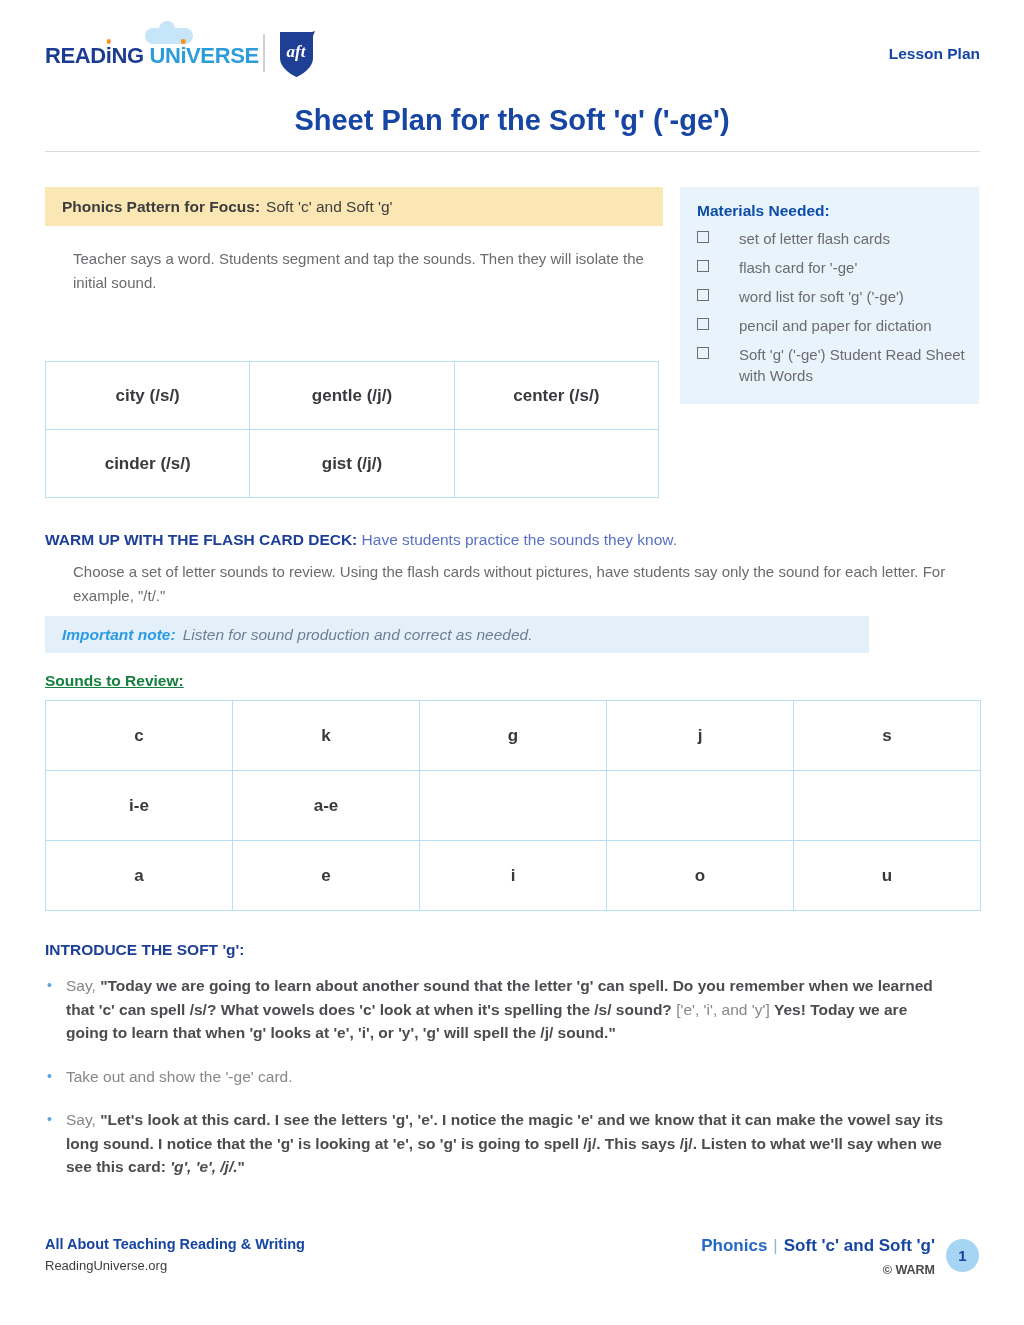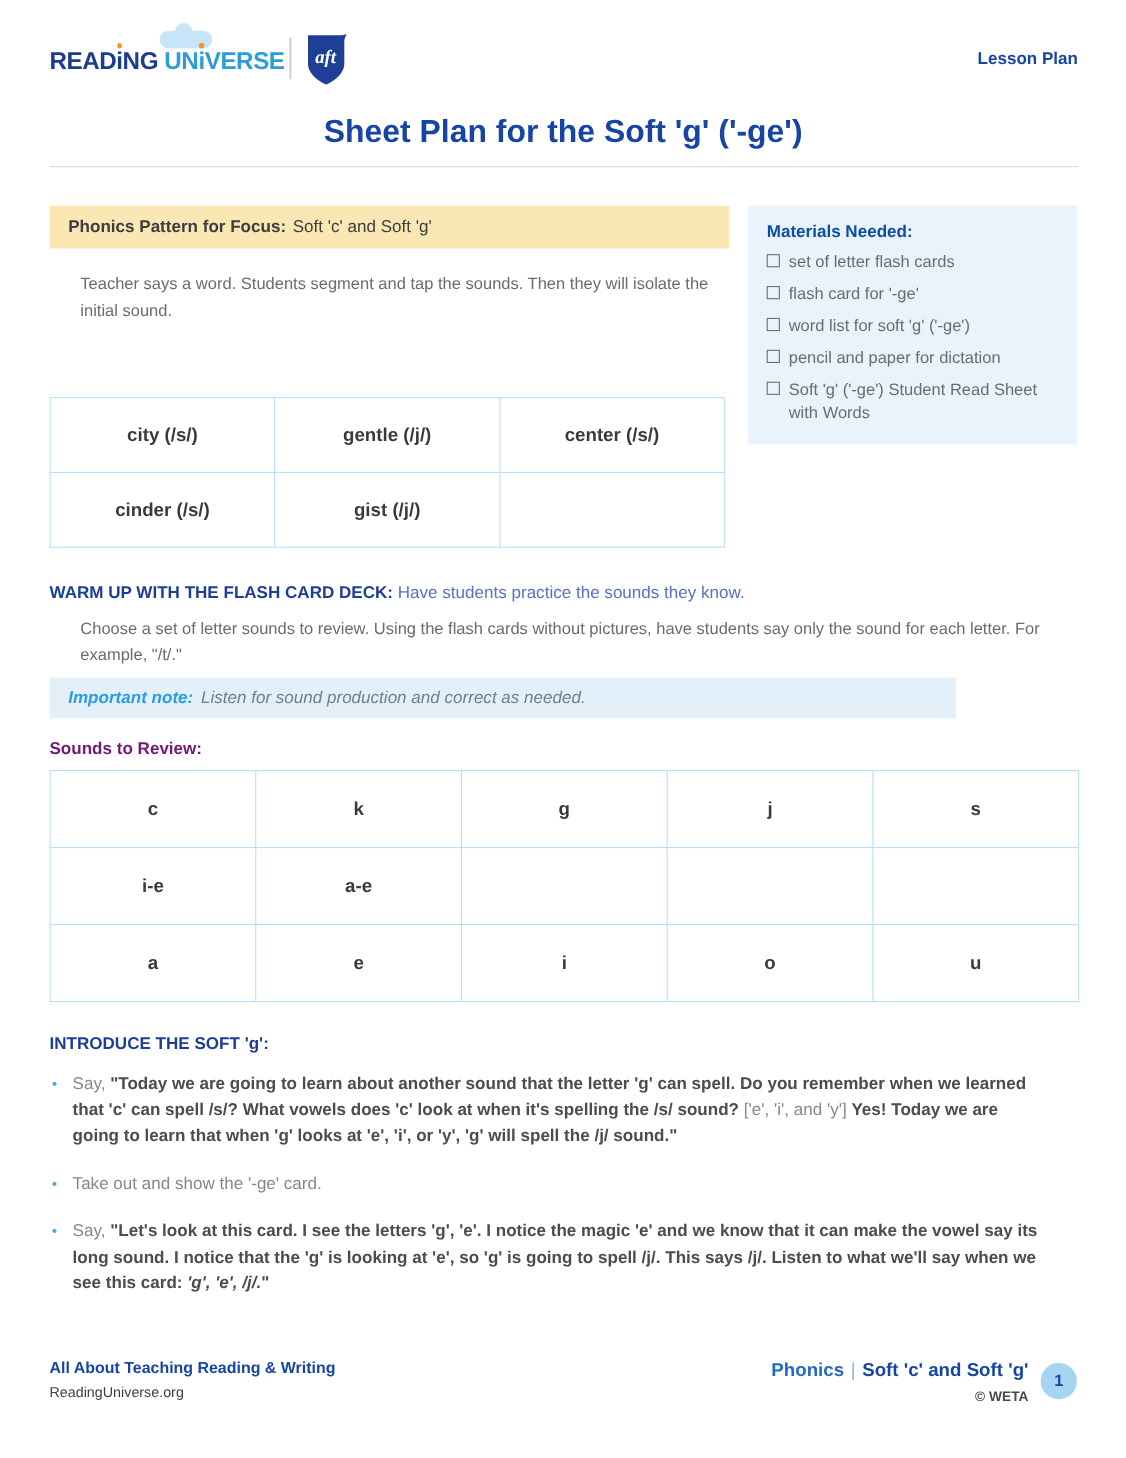--- a/index.html
+++ b/index.html
@@ -26,21 +26,21 @@
 
   
   .focus-bar { position:absolute; left:45px; top:187px; width:618px; height:39px; background:#FAE7B3; display:flex; align-items:center; padding-left:17px; font-size:15.5px; }
   .focus-label { font-weight:700; color:#3D3D40; margin-right:6px; }
   .focus-value { color:#3D3D40; }
 
   
   .materials { position:absolute; left:680px; top:187px; width:299px; background:#E8F3FB; padding:15px 14px 18px 17px; }
   .materials-heading { font-size:15.5px; font-weight:700; color:#0D4DA8; margin-bottom:5px; }
   .materials-list { list-style:none; }
-  .materials-item { display:flex; align-items:flex-start; margin-top:8px; font-size:15px; line-height:21px; color:#6C6C70; }
+  .materials-item { display:flex; align-items:flex-start; margin-top:8px; font-size:15px; line-height:21px; color:#6C6C70;gap:22px; }
   .checkbox { flex:0 0 auto; width:12px; height:12px; border:1.5px solid #6F6F73; margin:3px 8px 0 0; background:transparent; }
 
   
   .section { position:absolute; left:45px; }
   .lead { font-size:15.5px; line-height:24px; }
   .lead .head { font-weight:700; color:#1C3E96; }
   .lead .sub { color:#5970C3; }
   .body-text { margin-top:8px; font-size:15px; line-height:24px; color:#6B6B6F;margin-left:28px; }
 
   
@@ -49,21 +49,21 @@
   .word-table { position:absolute; left:45px; top:361px; width:614px; }
   .word-table td { height:68px; width:33.33%; }
   .sounds-table { position:absolute; left:45px; top:700px; width:936px; }
   .sounds-table td { height:70px; width:20%; }
 
   
   .note-box { position:absolute; left:45px; top:616px; width:824px; height:37px; background:#E3F0FA; display:flex; align-items:center; padding-left:17px; font-size:15.5px; }
   .note-label { font-weight:700; font-style:italic; color:#2D9BE3; margin-right:7px; }
   .note-text { font-style:italic; color:#6F7E93; }
 
-  .sounds-label { position:absolute; left:45px; top:672px; font-size:15.5px; font-weight:700; color:#701a75; }
+  .sounds-label { position:absolute; left:45px; top:672px; font-size:15.5px; font-weight:700; color:#15803d;text-decoration:underline; }
 
   
   .introduce { position:absolute; left:45px; top:941px; width:905px; }
   .intro-heading { font-size:15.5px; font-weight:700; color:#1C3E96; }
   .bullets { list-style:none; margin-top:15px; }
   .bullet-item { position:relative; padding-left:21px; margin-bottom:20px; font-size:15.5px; line-height:23.5px; }
   .bullet-dot { position:absolute; left:2px; top:0; color:#5AA7DB; font-size:14px; }
   .seg-g { color:#87878B; }
   .seg-b { color:#4C4C50; font-weight:700; }
   .seg-bi { color:#4C4C50; font-weight:700; font-style:italic; }
@@ -203,17 +203,17 @@
       </li>
     </ul>
   </div>
 
   <div class="footer-left">
     <div class="footer-title">All About Teaching Reading &amp; Writing</div>
     <div class="footer-url">ReadingUniverse.org</div>
   </div>
   <div class="footer-right">
     <div class="fr-line1"><span class="fr-phonics">Phonics</span><span class="fr-sep">|</span><span class="fr-topic">Soft 'c' and Soft 'g'</span></div>
-    <div class="fr-copy">© WETA</div>
+    <div class="fr-copy">© WARM</div>
   </div>
   <div class="page-badge">1</div>
 
 </div>
 
 </body></html>

